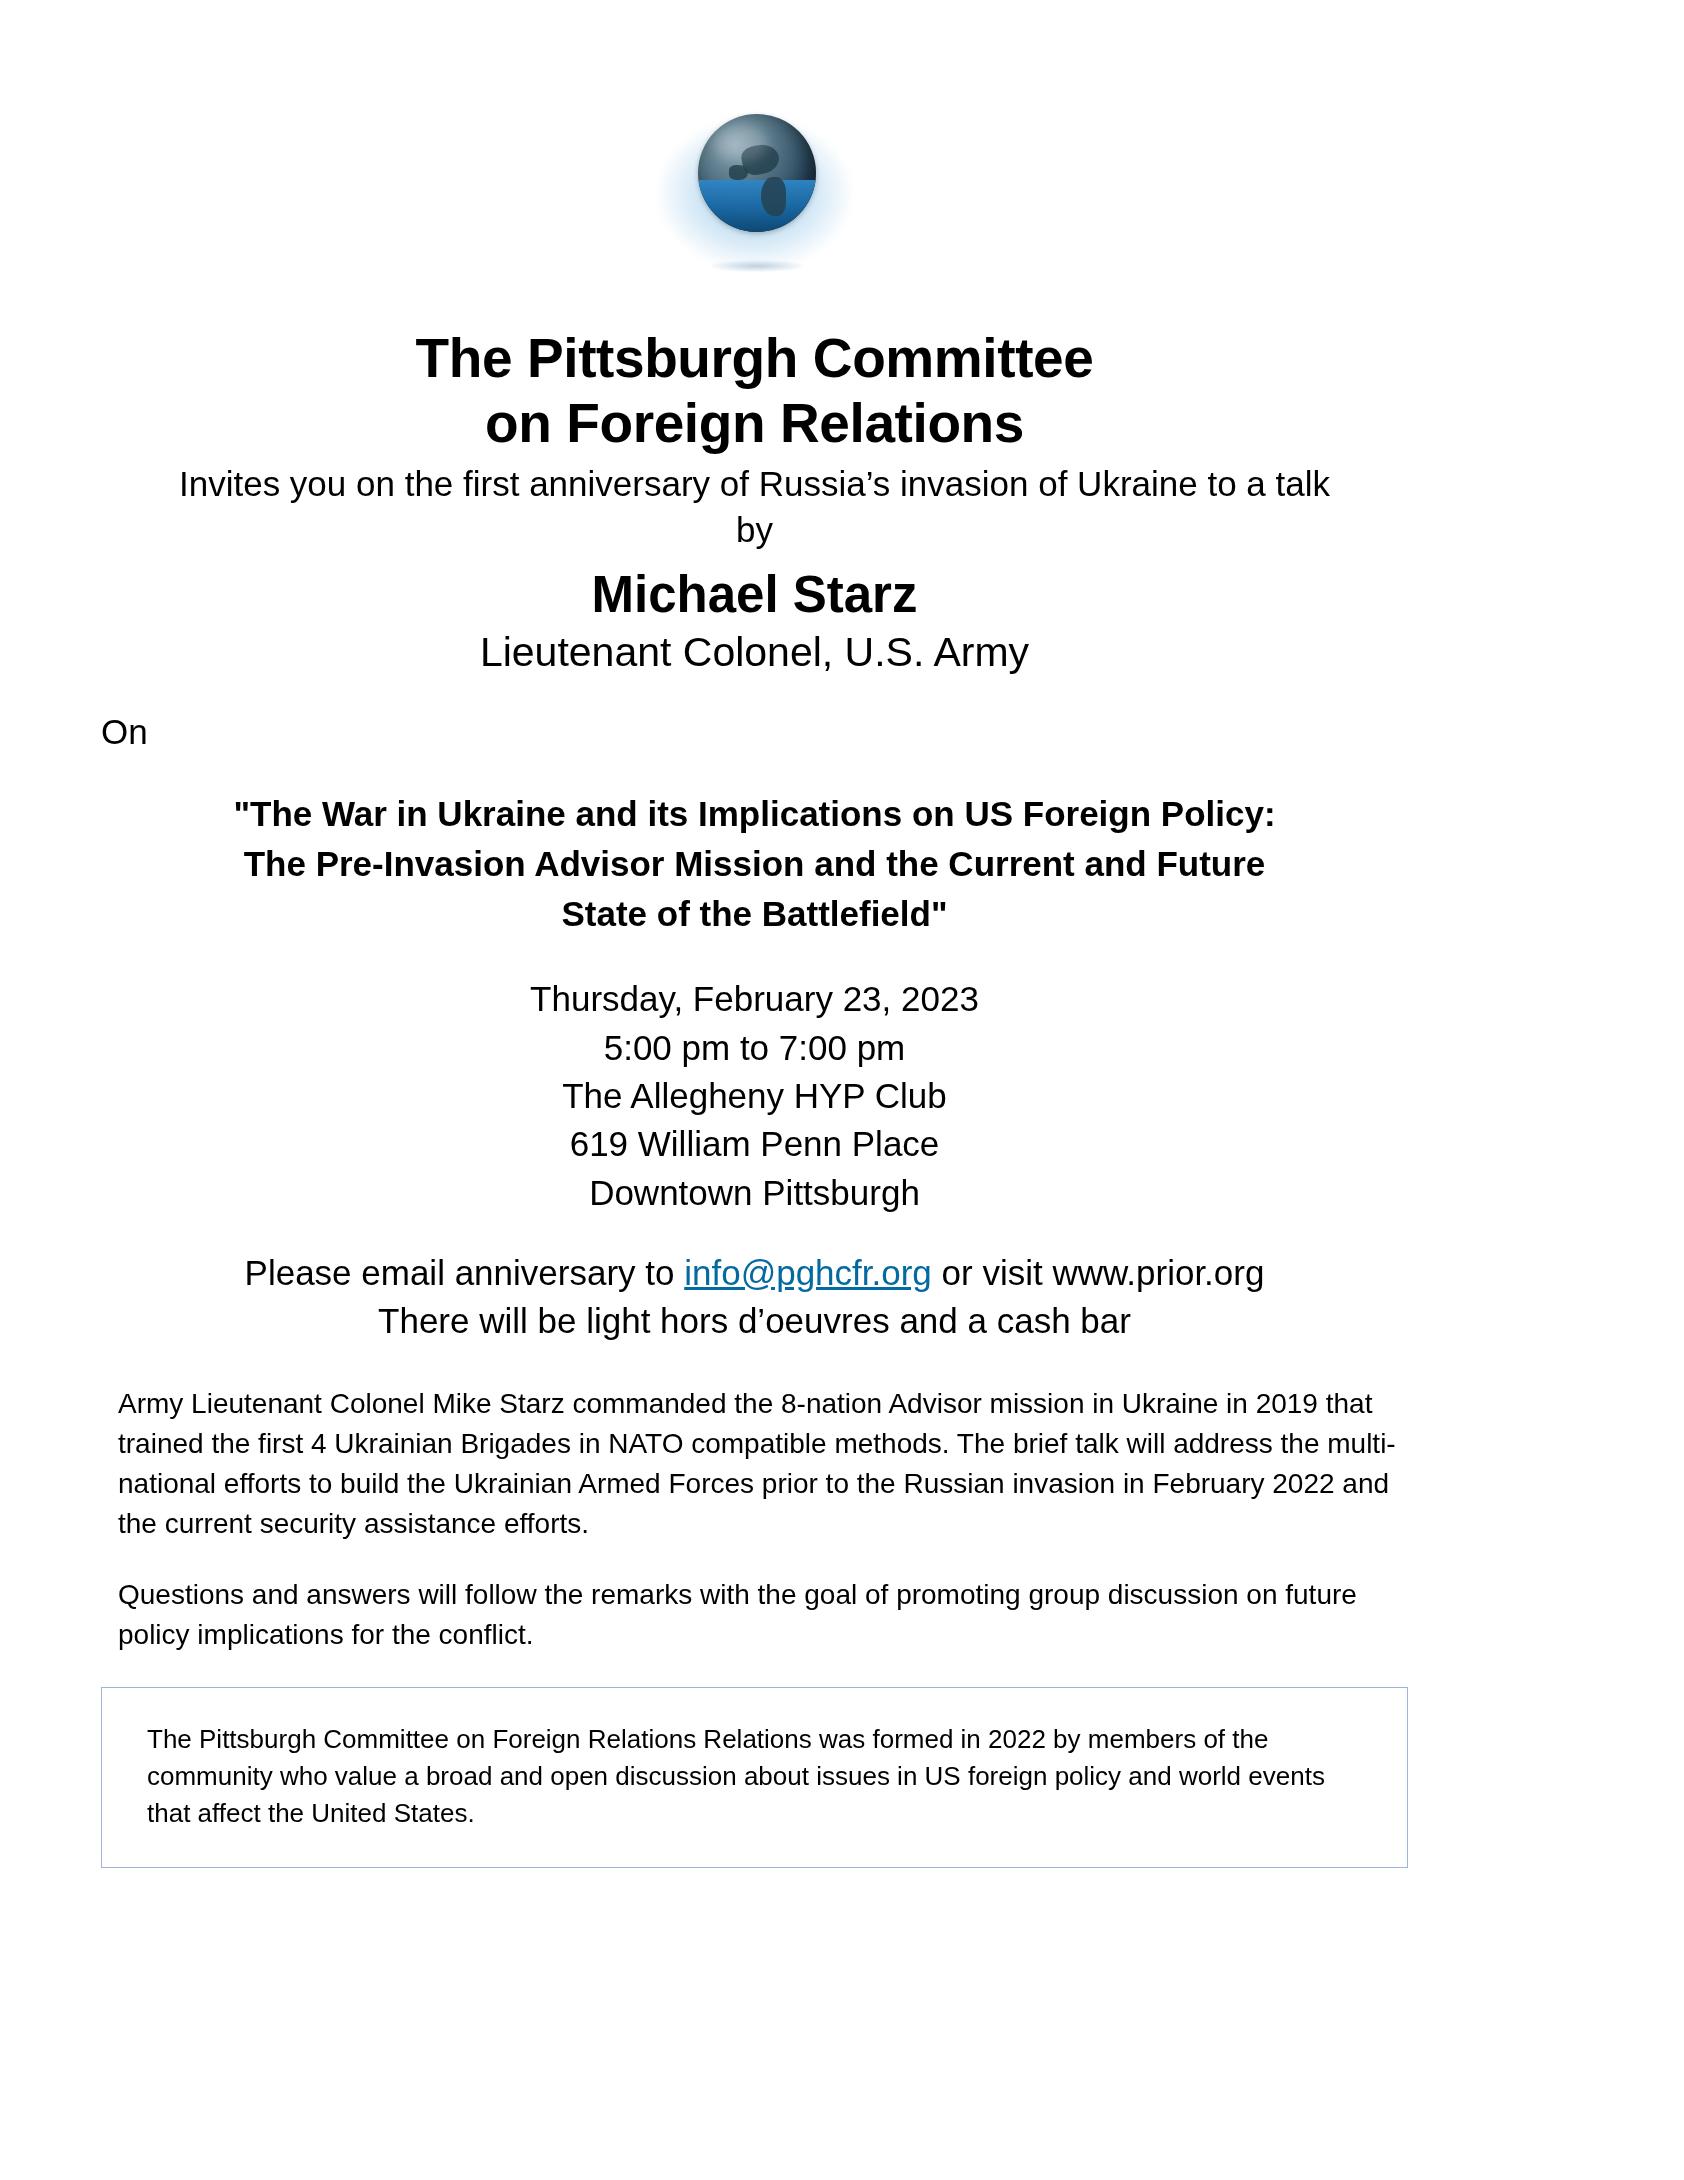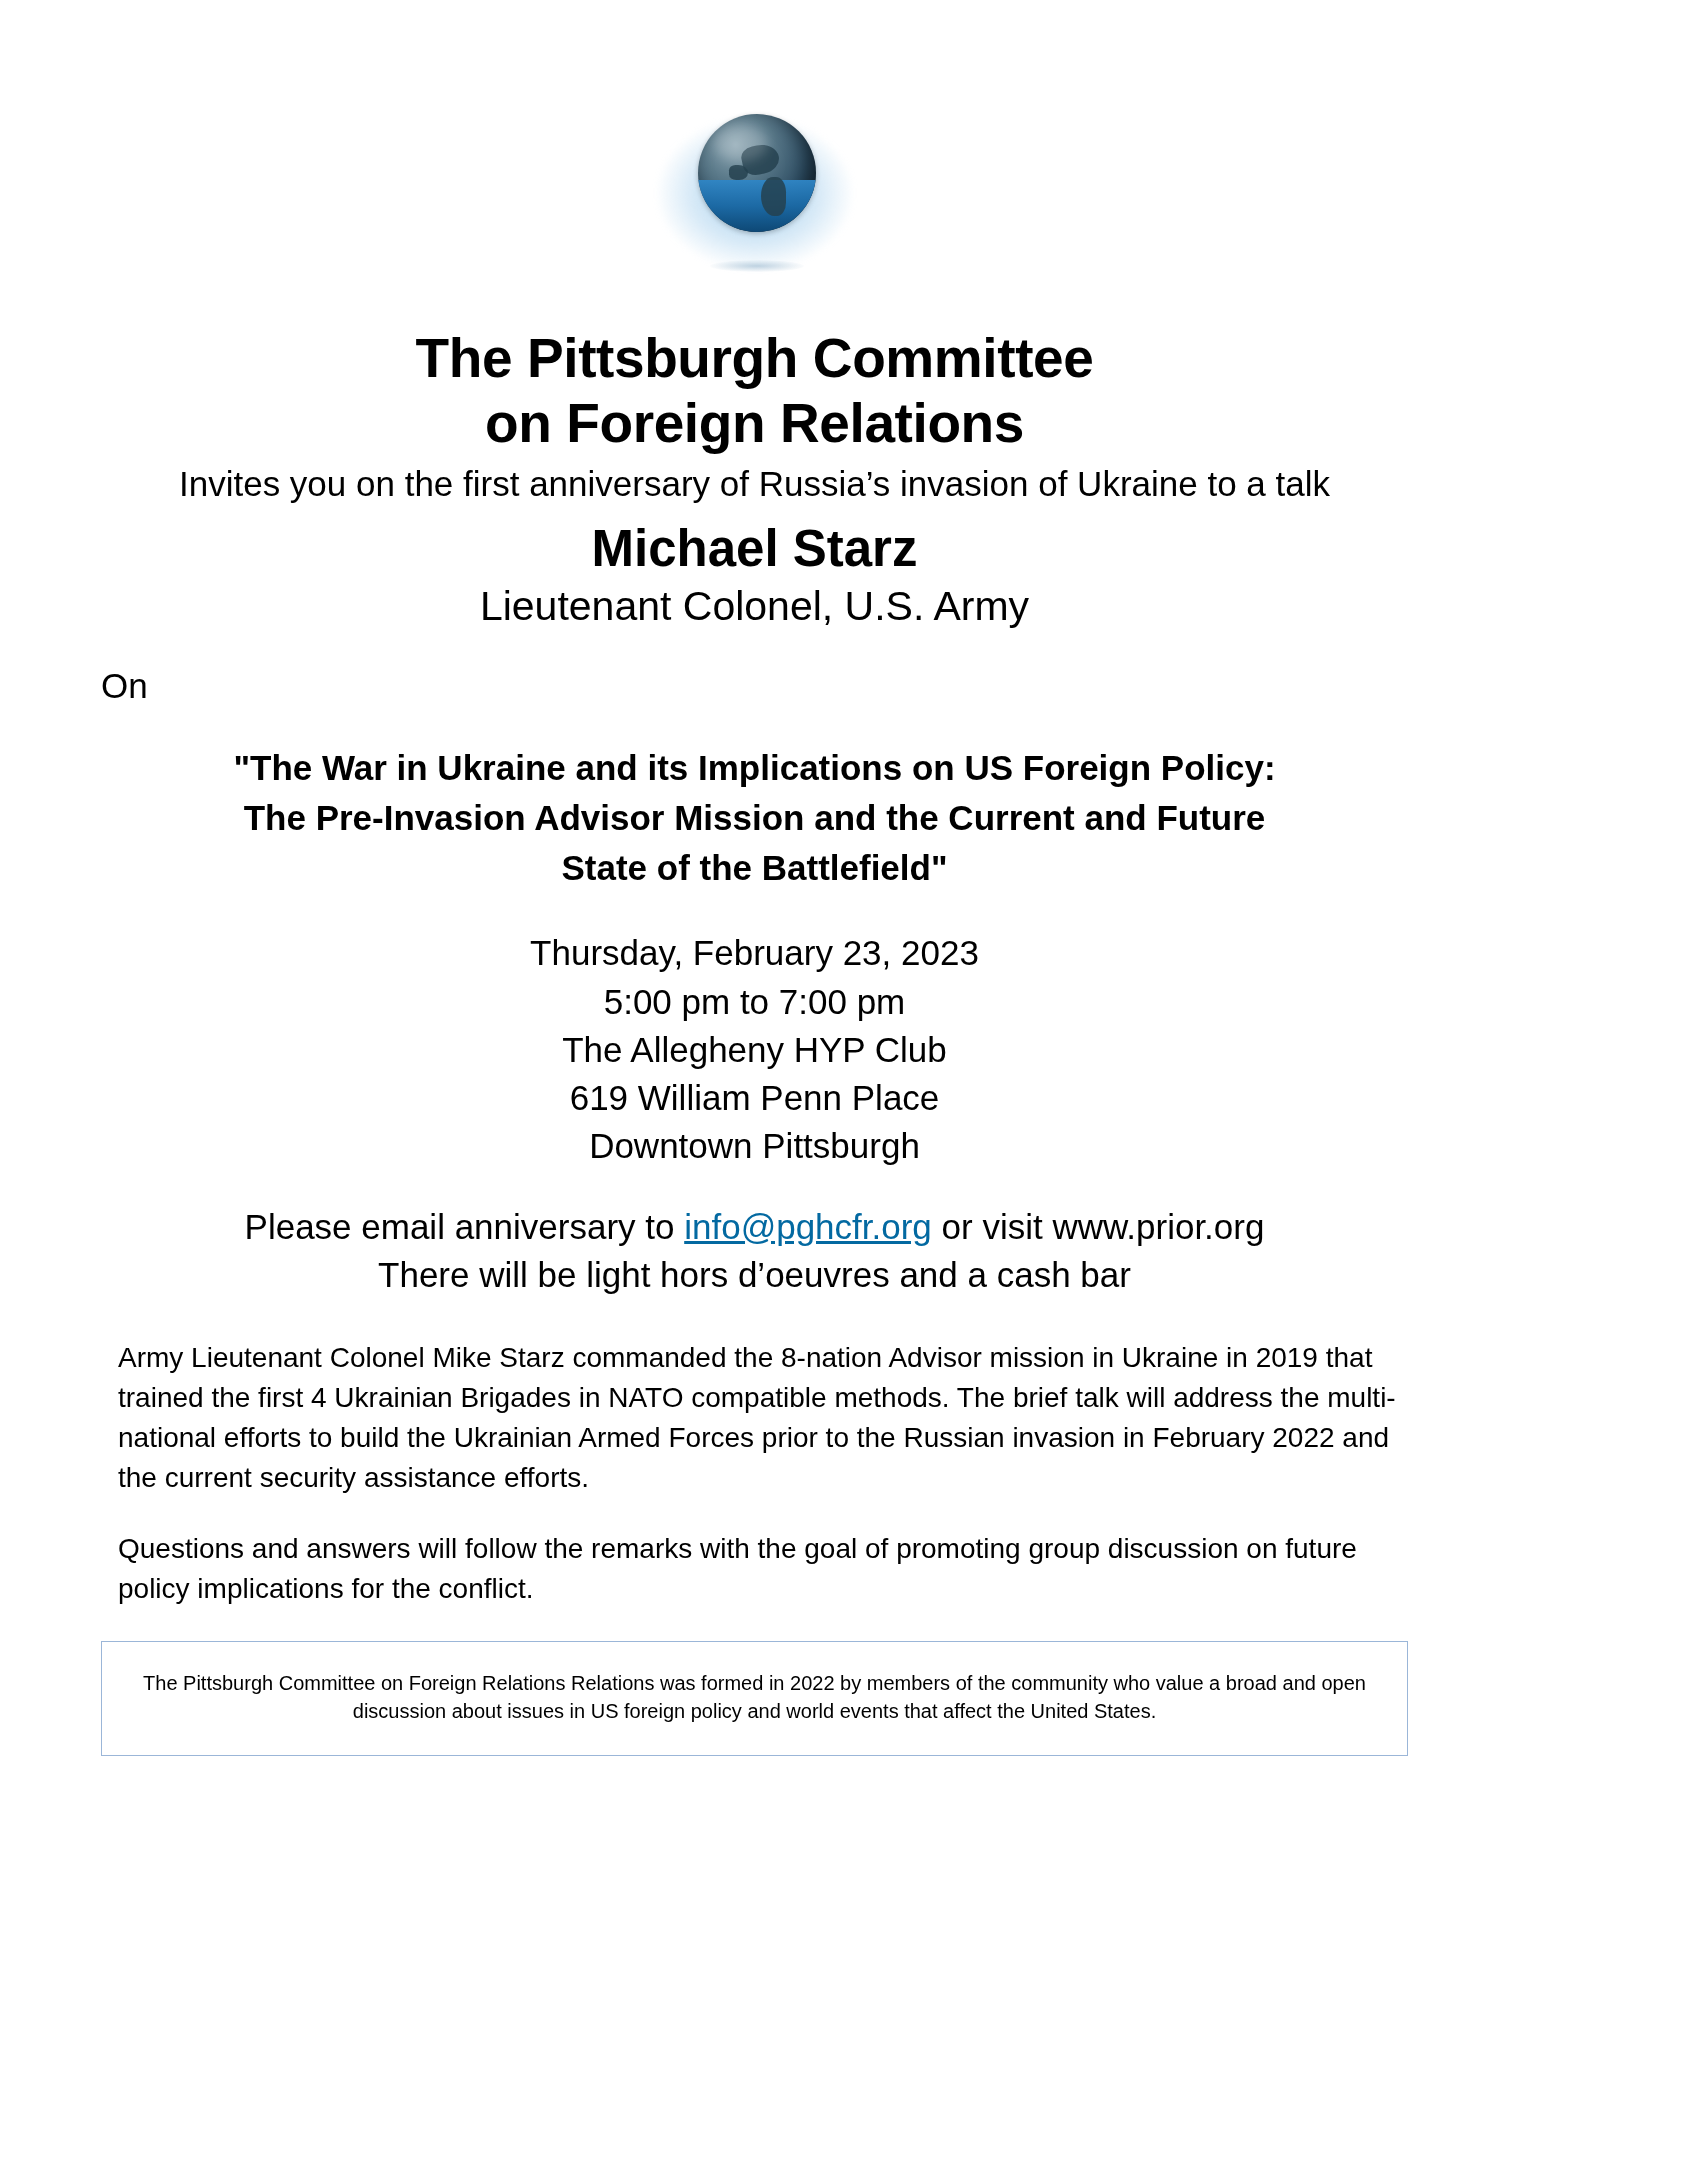--- a/index.html
+++ b/index.html
@@ -154,23 +154,22 @@
     font-size: 28px;
     line-height: 1.42;
     margin: 0 0 32px 17px;
   }
   .note-box {
     border: 0.9px solid #9bb6d8;
     padding: 17px 29px 19px 29px;
     margin-top: 25.6px;
   }
   .note-box p {
-    margin: 10px;
-    text-align: center;
-    font-size: 20px;
+    margin: 16px;
+    font-size: 26px;
     line-height: 1.42;
   }
 </style>
 </head>
 <body>
 
 <div class="page">
 
   <div class="logo-wrap">
     <div class="globe">
@@ -183,20 +182,21 @@
       <div class="shadow"></div>
     </div>
   </div>
 
   <h1 class="org-title">
     <span>The Pittsburgh Committee</span>
     <span class="line2">on Foreign Relations</span>
   </h1>
 
   <p class="invite-line">Invites you on the first anniversary of Russia’s invasion of Ukraine to a talk</p>
+  <p class="invite-by">by</p>
 
   <h2 class="speaker-name">Michael Starz</h2>
   <p class="speaker-rank">Lieutenant Colonel, U.S. Army</p>
 
   <p class="on-word">On</p>
 
   <h3 class="talk-title">
     <span>"The War in Ukraine and its Implications on US Foreign Policy:</span><br>
     <span>The Pre-Invasion Advisor Mission and the Current and Future</span><br>
     <span>State of the Battlefield"</span>

